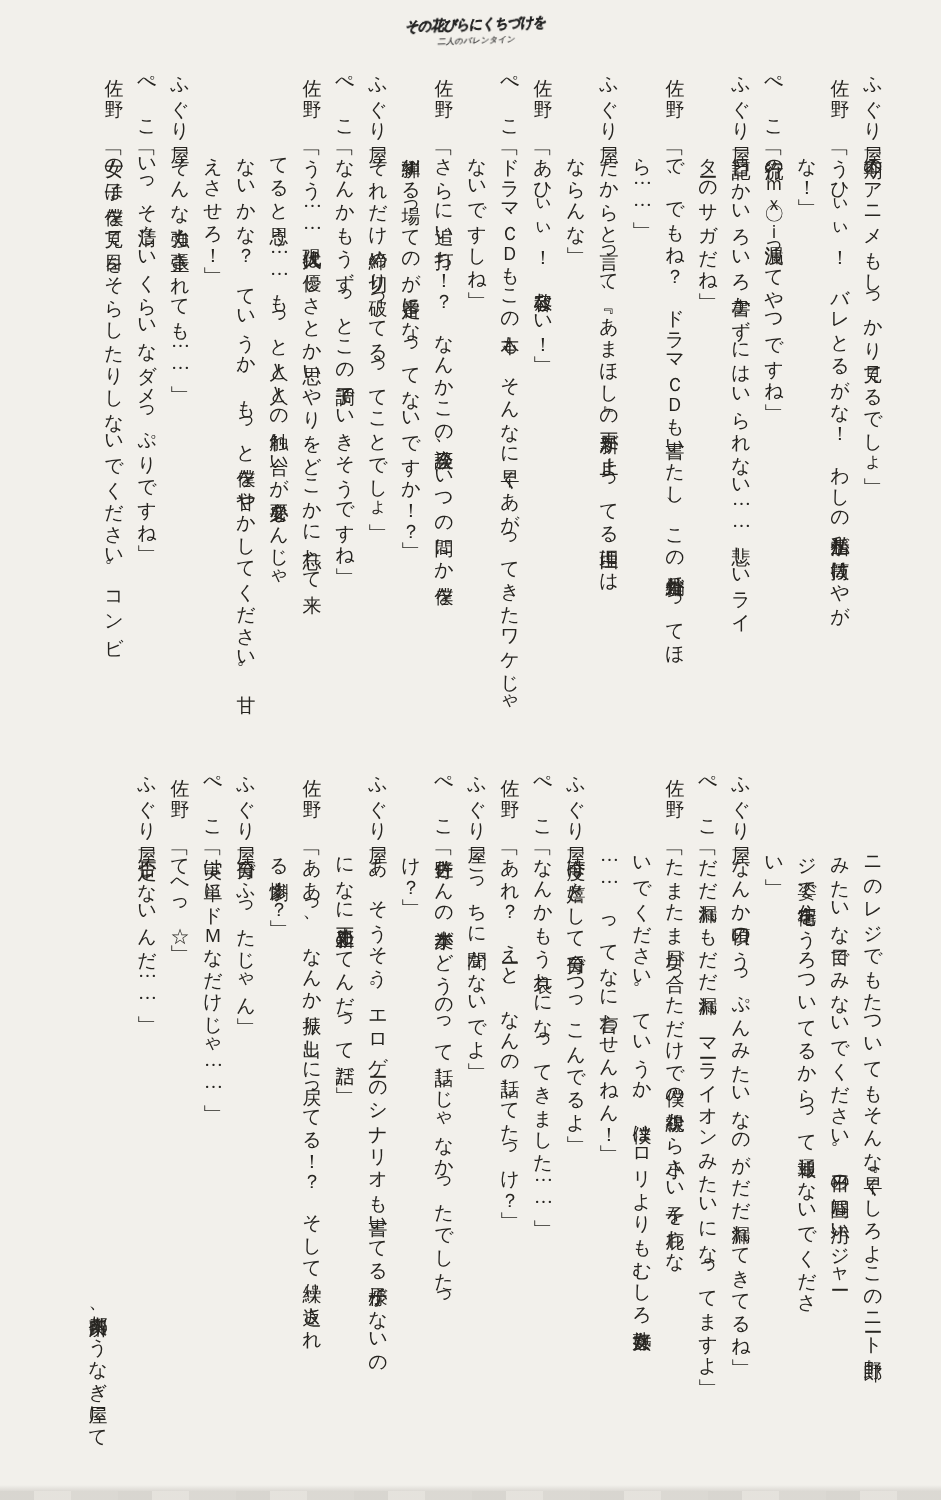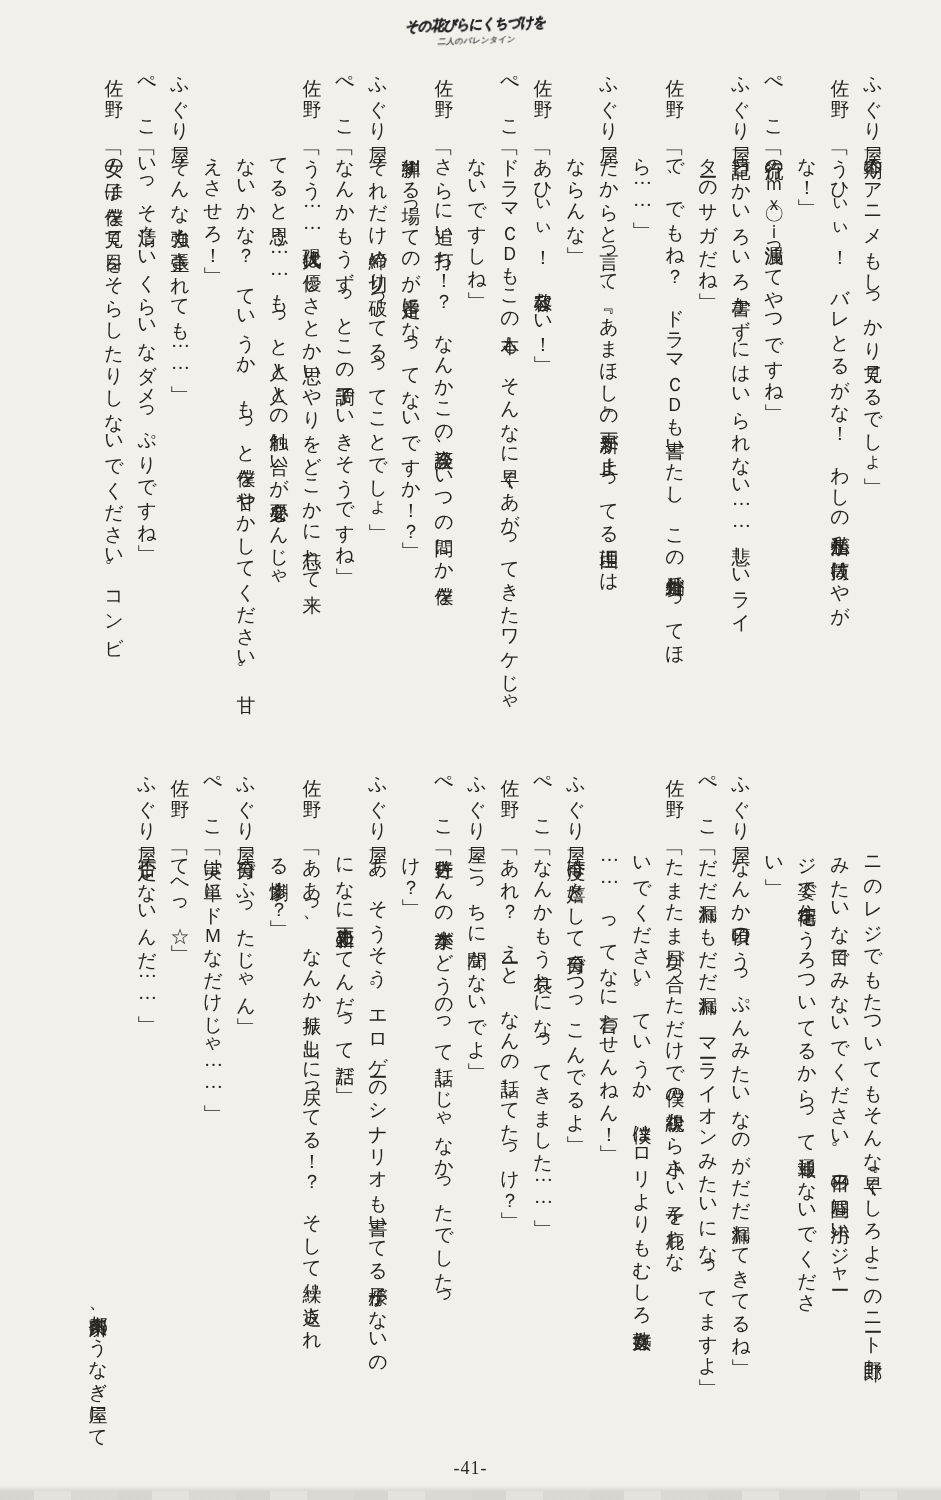--- a/index.html
+++ b/index.html
@@ -120,18 +120,17 @@
       <div class="tcol cont"><span>になに更新止めてんだって話だ」</span></div>
       <div class="tcol"><span class="spk">佐　野</span><span>「ああっ、なんか振り出しに戻ってる！？　そして繰り返され</span></div>
       <div class="tcol cont"><span>る惨劇！？」</span></div>
       <div class="tcol"><span class="spk">ふぐり屋</span><span>「自分でふったじゃん」</span></div>
       <div class="tcol"><span class="spk">ぺ　こ</span><span>「実は単にドＭなだけじゃ……」</span></div>
       <div class="tcol"><span class="spk">佐　野</span><span>「てへっ☆」</span></div>
       <div class="tcol"><span class="spk">ふぐり屋</span><span>「否定しないんだ……」</span></div>
       <div class="tcol note"><span>都内某所、うなぎ屋にて</span></div>
     </section>
 
-  <div class="pagenum">-41-</div>
 
   <div class="scan-edge-soft"></div>
   <div class="scan-edge"></div>
 
 </div>
 
 </body></html>

